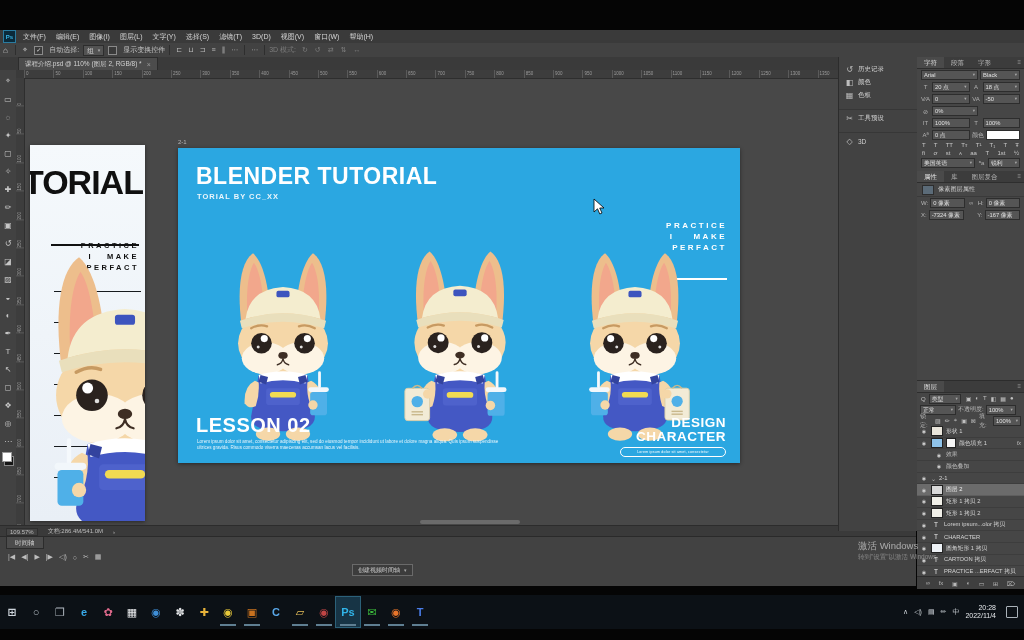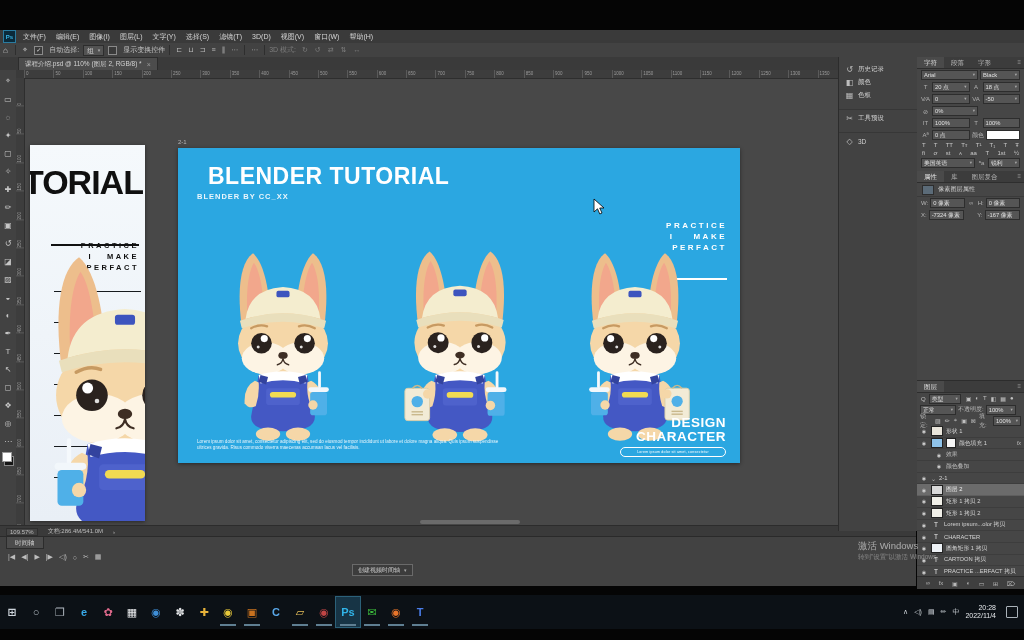--- a/index.html
+++ b/index.html
@@ -32,21 +32,21 @@
   
   .canvas{left:16px;top:70px;width:822px;height:455px;background:#484848;overflow:hidden;}
   .hruler{position:absolute;left:8px;top:0;right:0;height:8px;background:#3d3d3d;border-bottom:1px solid #2e2e2e;display:flex;overflow:hidden;}
   .hruler span{flex:0 0 27.4px;font-size:4.5px;color:#9a9a9a;border-left:1px solid #5a5a5a;padding-left:1px;line-height:8px;}
   .vruler{position:absolute;left:0;top:8px;width:8px;bottom:0;background:#3d3d3d;border-right:1px solid #2e2e2e;display:flex;flex-direction:column;overflow:hidden;}
   .vruler span{flex:0 0 27.4px;font-size:4.5px;color:#9a9a9a;border-top:1px solid #5a5a5a;writing-mode:vertical-rl;transform:rotate(180deg);line-height:8px;}
   .rcorner{position:absolute;left:0;top:0;width:8px;height:8px;background:#3a3a3a;}
   .ab-label{position:absolute;font-size:6px;color:#b5b5b5;}
   .artboard{position:absolute;box-shadow:0 1px 4px rgba(0,0,0,.45);}
   .poster{background:#2ba7e1;overflow:hidden;}
-  .poster-title{position:absolute;left:30px;top:15px;font-size:23px;font-weight:bold;color:#fff;letter-spacing:.5px;text-align:center;}
+  .poster-title{position:absolute;left:18px;top:15px;font-size:23px;font-weight:bold;color:#fff;letter-spacing:.5px;text-align:center;}
   .poster-sub{position:absolute;left:19px;top:44px;font-size:7.5px;font-weight:bold;color:#eaf6fc;letter-spacing:1px;}
   .practice{position:absolute;text-align:right;font-weight:bold;letter-spacing:2.5px;font-size:8px;line-height:11px;white-space:pre;}
   .practice.white{color:#fff;right:13px;top:17px;}
   .practice .ul{display:block;height:1.5px;background:#fff;width:52px;margin:3px 0 0 auto;letter-spacing:0;}
   .lesson{position:absolute;left:18px;top:266px;font-size:20px;font-weight:bold;color:#fff;letter-spacing:.5px;}
   .lesson-body{position:absolute;left:19px;top:291px;width:310px;font-size:4.6px;line-height:1.35;color:#e6f4fb;}
   .cartoon{position:absolute;right:14px;top:268px;text-align:right;color:#fff;font-weight:bold;font-size:13.5px;line-height:14px;letter-spacing:.5px;}
   .pill{position:absolute;right:14px;top:299px;width:104px;height:8px;border:1px solid #fff;border-radius:5px;font-size:3.6px;color:#fff;display:flex;align-items:center;justify-content:center;letter-spacing:.2px;}
   .left-poster{background:linear-gradient(180deg,#f5f9fc,#e9eff6);overflow:hidden;}
   .lp-title{position:absolute;left:-7px;top:18px;font-size:34px;font-weight:bold;color:#101010;letter-spacing:-1px;}
@@ -325,38 +325,39 @@
       <span class="ul" style="position:absolute;right:6px;top:99px;display:block;height:1.5px;background:#111;width:88px;"></span>
       <div class="lp-lines"></div>
       <svg class="fox mir" viewBox="0 0 160 220" style="left:-20px;top:98px;width:230px;height:316px;">
         <use href="#foxbase"></use>
       </svg>
     </div>
 
     <div class="ab-label" style="left:162px;top:69px;">2-1</div>
     <div class="artboard poster" style="left:162px;top:78px;width:562px;height:315px;">
       <div class="poster-title">BLENDER TUTORIAL</div>
-      <div class="poster-sub">BLENDER BY CC_XX</div>
+      <div class="poster-sub">TORIAL BY CC_XX</div>
       <div class="practice white">
         <div>
           
         <span style="display:block">PRACTICE</span><span style="display:block">I    MAKE</span><span style="display:block">PERFACT</span></div>
         <span class="ul"></span>
       </div>
       <svg class="fox" viewBox="0 0 160 220" style="left:30px;top:96px;width:150px;height:206px;">
         <use href="#foxbase"></use>
       </svg>
       <svg class="fox" viewBox="0 0 160 220" style="left:206px;top:94px;width:152px;height:209px;">
         <use href="#foxbase"></use>
           <use href="#foxbag"></use>
       </svg>
       <svg class="fox mir" viewBox="0 0 160 220" style="left:382px;top:96px;width:150px;height:206px;">
         <use href="#foxbase"></use>
           <use href="#foxbag"></use>
       </svg>
+      <div class="lesson">LESSON 02</div>
       <div class="lesson-body">Lorem ipsum dolor sit amet, consectetur adipiscing elit, sed do eiusmod tempor incididunt ut labore et dolore magna aliqua. Quis ipsum suspendisse ultrices gravida. Risus commodo viverra maecenas accumsan lacus vel facilisis.</div>
       <div class="cartoon">
         <span style="display:block">DESIGN</span>
         <span style="display:block">CHARACTER</span>
       </div>
       <div class="pill">Lorem ipsum dolor sit amet, consectetur</div>
     </div>
 
     <div class="scrollbar-h"></div>
   </div>

